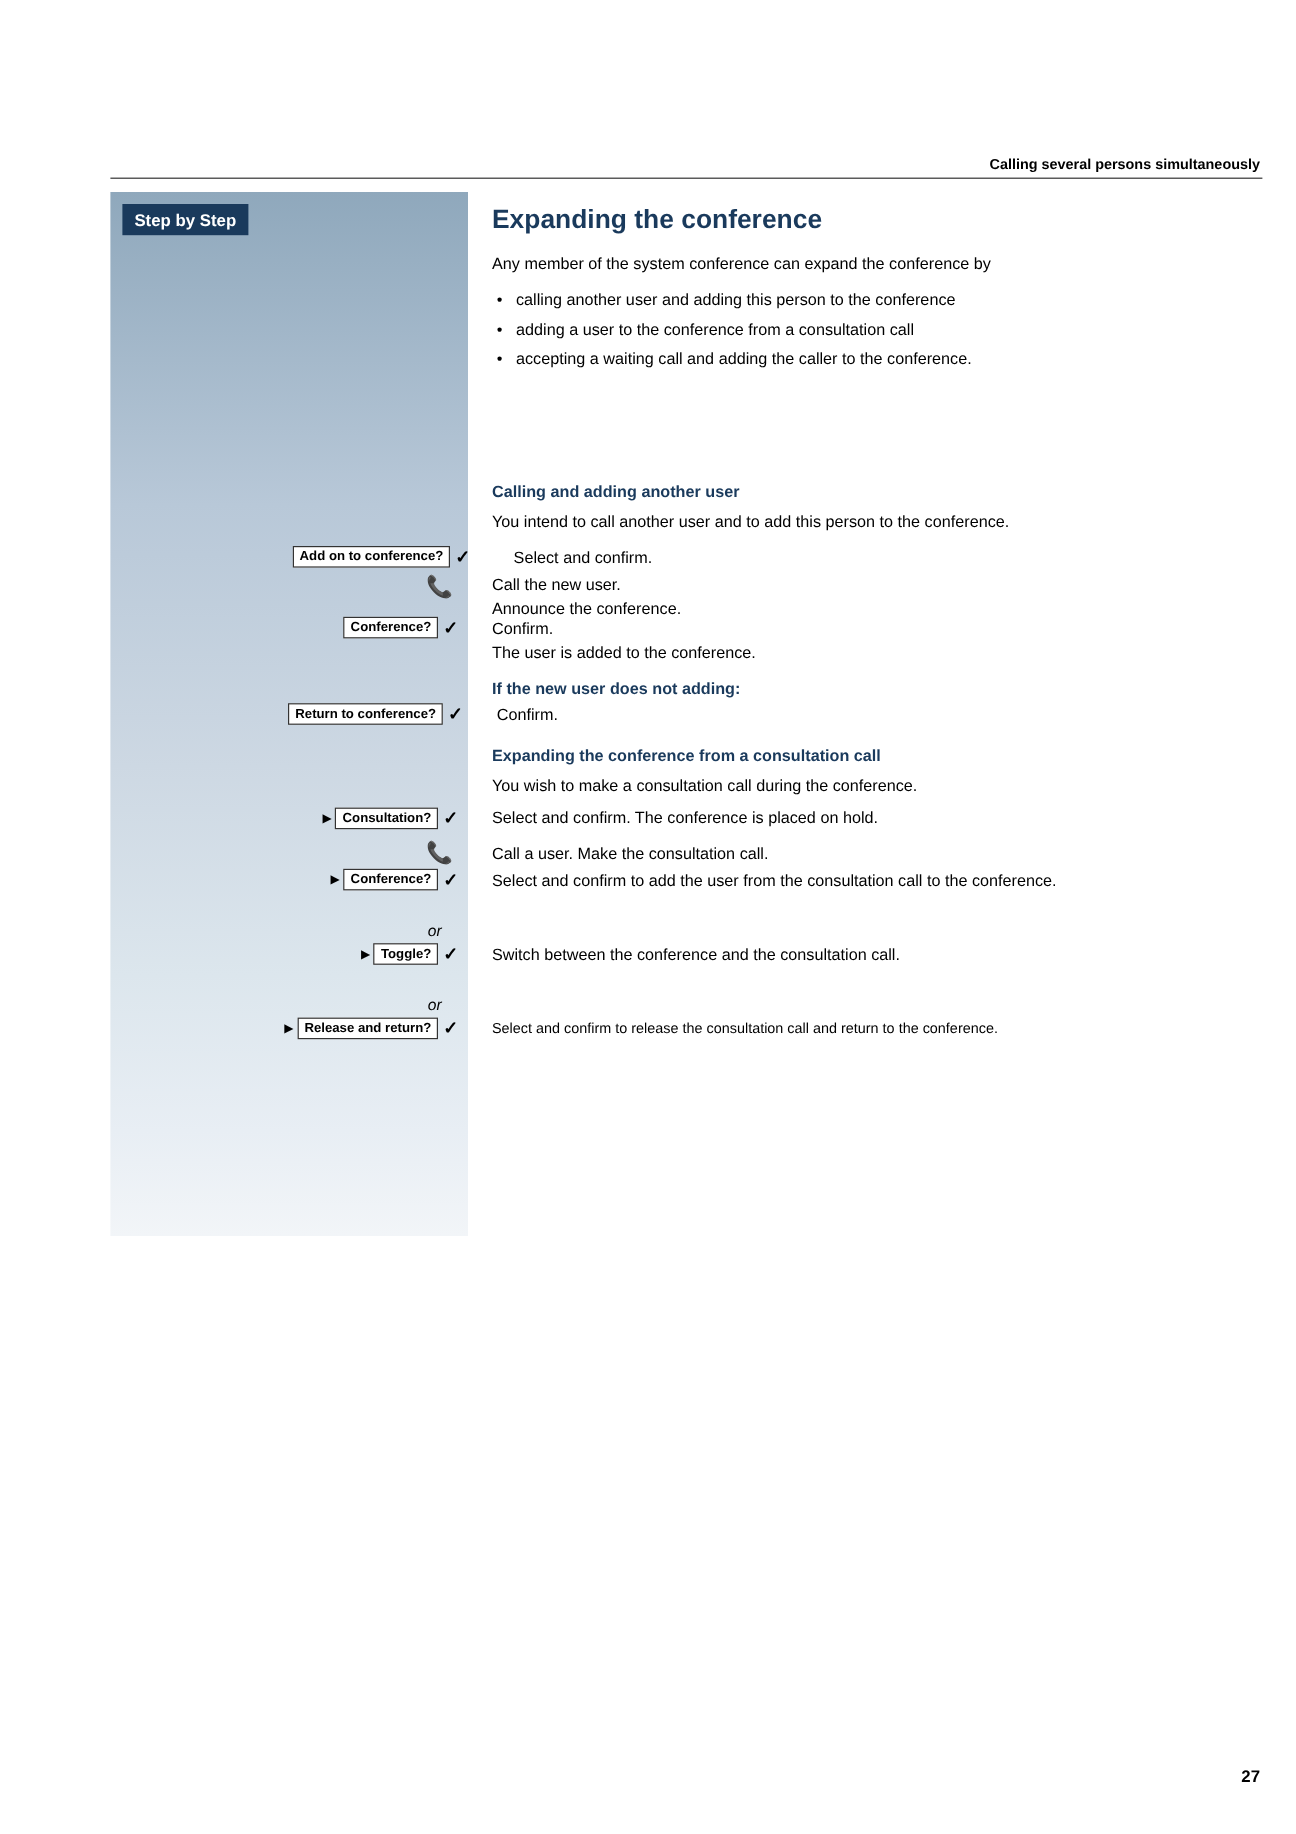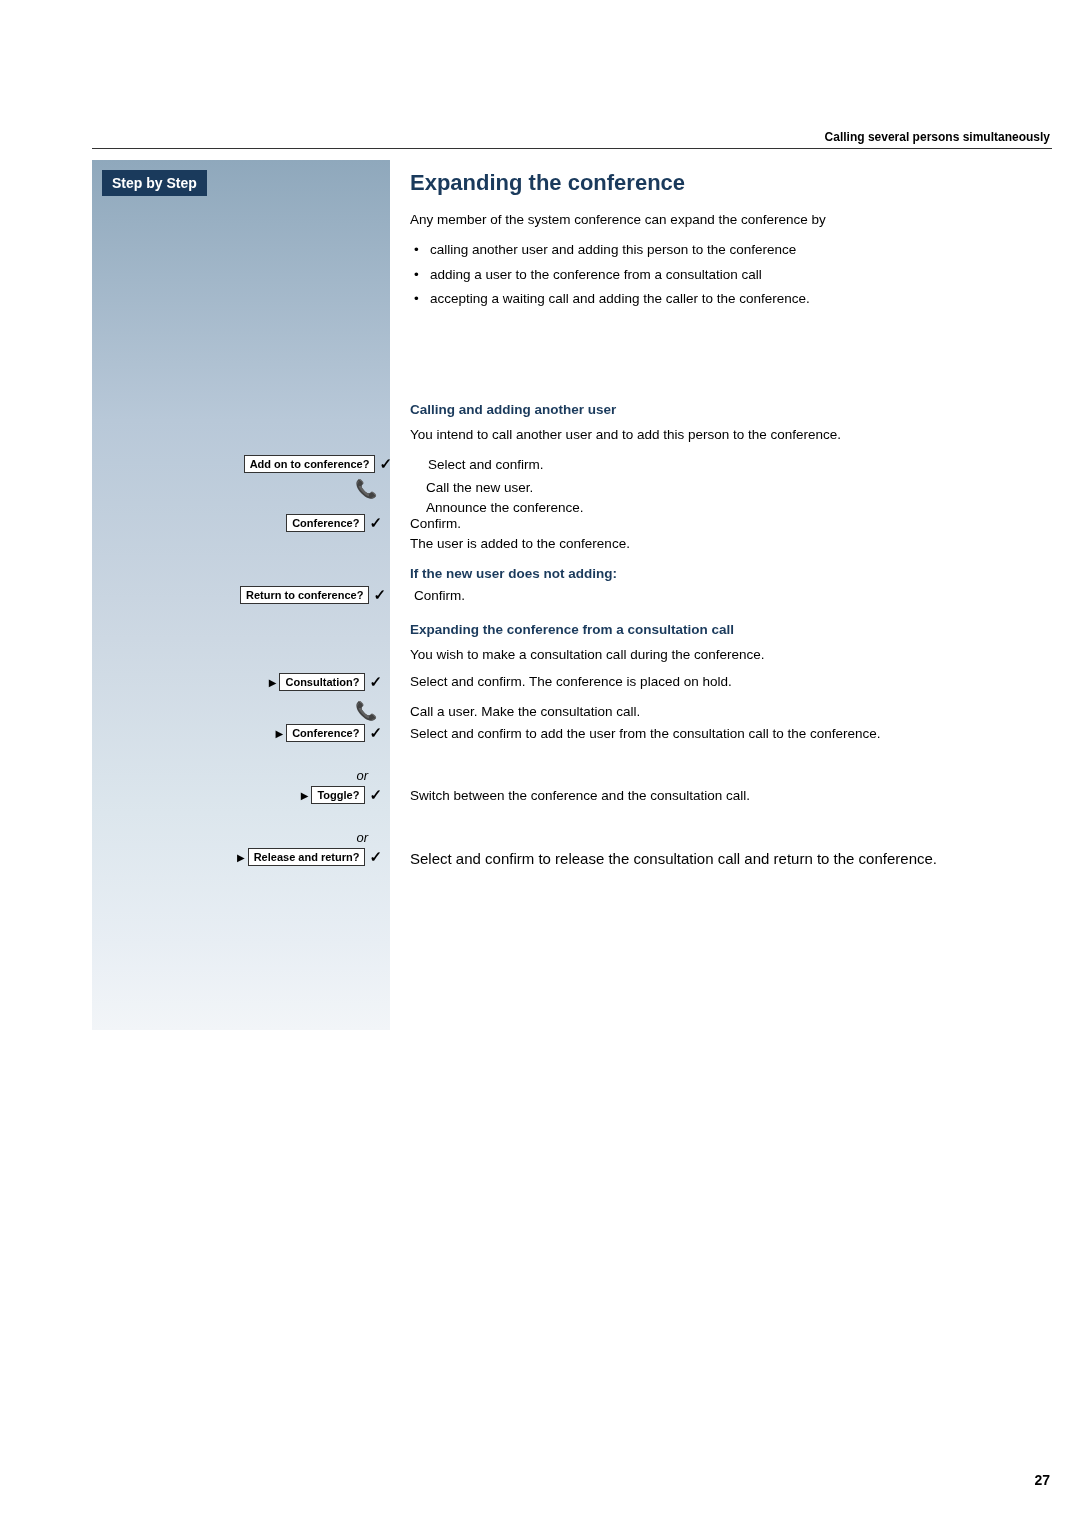--- a/index.html
+++ b/index.html
@@ -175,21 +175,21 @@
       <div class="panel-step-box">Add on to conference?</div>
       <span class="panel-step-check">✓</span>
     </div>
     <div style="padding-left:28px; font-size:13.5px;">Select and confirm.</div>
   </div>
 
   <div style="position:absolute; top:478px; left:60px; right:62px; display:flex; align-items:flex-start;">
     <div style="width:298px; display:flex; align-items:center; justify-content:flex-end; padding-right:8px;">
       <span style="font-size:18px; margin-right:4px;">📞</span>
     </div>
-    <div style="padding-left:36px; font-size:13.5px; line-height:1.5;">Call the new user.<br>Announce the conference.</div>
+    <div style="padding-left:20px; font-size:13.5px; line-height:1.5;">Call the new user.<br>Announce the conference.</div>
   </div>
 
   <div style="position:absolute; top:514px; left:60px; right:62px; display:flex; align-items:flex-start;">
     <div style="width:298px; display:flex; align-items:center; justify-content:flex-end; padding-right:8px;">
       <div class="panel-step-box">Conference?</div>
       <span class="panel-step-check">✓</span>
     </div>
     <div style="padding-left:20px; font-size:13.5px; line-height:1.5;">Confirm.<br>The user is added to the conference.</div>
   </div>
 
@@ -247,18 +247,18 @@
   </div>
 
   <div style="position:absolute; top:830px; left:60px; width:298px; text-align:right; padding-right:22px; font-size:13px; font-style:italic;">or</div>
 
   <div style="position:absolute; top:848px; left:60px; right:62px; display:flex; align-items:flex-start;">
     <div style="width:298px; display:flex; align-items:center; justify-content:flex-end; padding-right:8px;">
       <span style="font-size:10px; margin-right:3px;">▶</span>
       <div class="panel-step-box">Release and return?</div>
       <span class="panel-step-check">✓</span>
     </div>
-    <div style="padding-left:20px; font-size:15px; line-height:1.5;">Select and confirm to release the consultation call and return to the conference.</div>
+    <div style="padding-left:20px; font-size:12px; line-height:1.5;">Select and confirm to release the consultation call and return to the conference.</div>
   </div>
 
   <div class="page-number">27</div>
 
 </div>
 
 </body></html>

